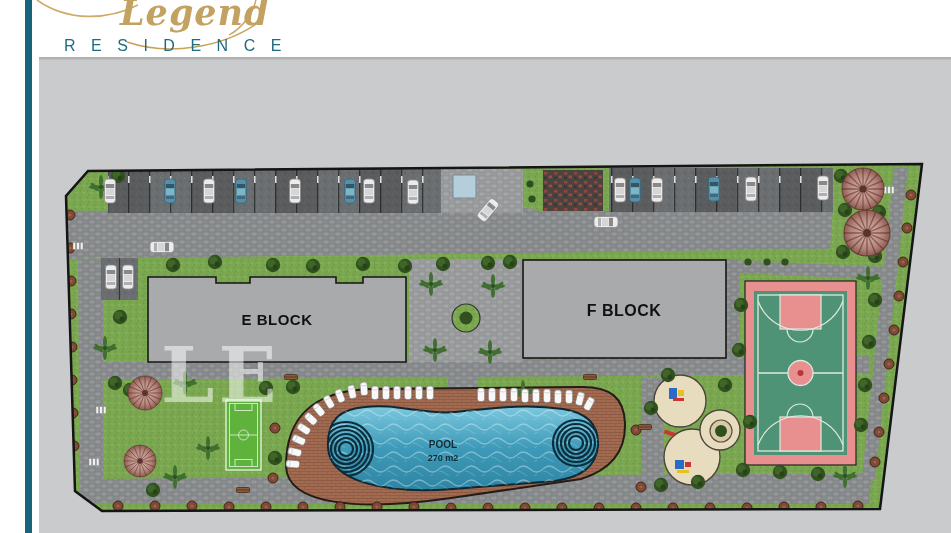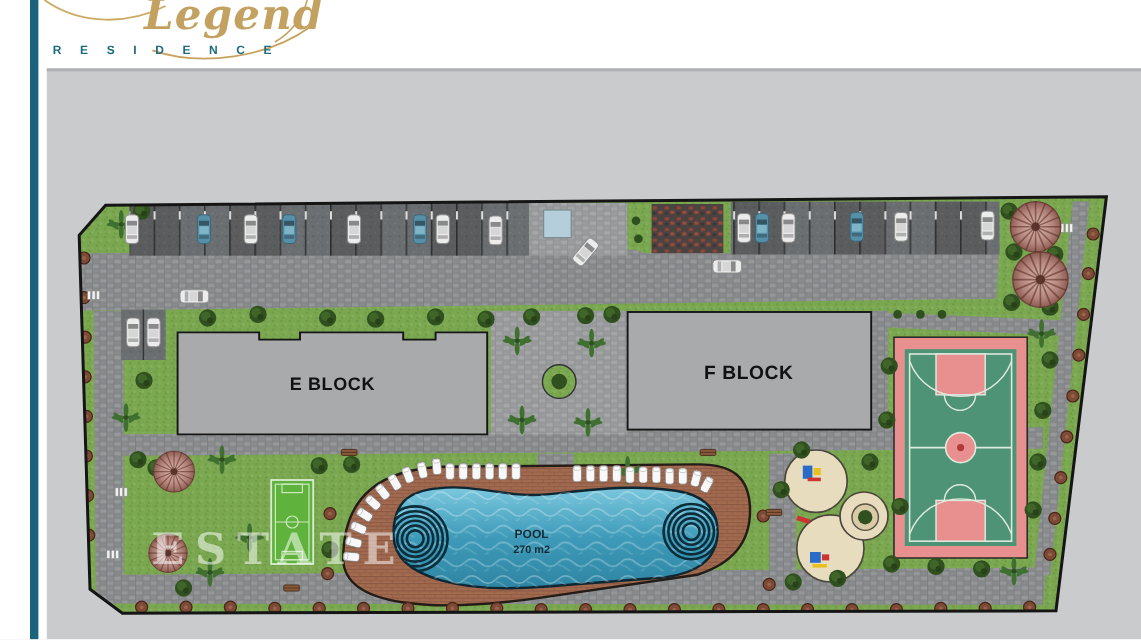--- a/index.html
+++ b/index.html
@@ -3,21 +3,21 @@
 <meta charset="utf-8">
 <style>
   html,body{margin:0;padding:0;background:#ffffff;font-family:"Liberation Sans",sans-serif;}
   .stage{position:relative;width:951px;height:533px;overflow:hidden;background:#ffffff;margin-left:23px;}
   .teal-bar{position:absolute;top:0;bottom:0;width:7px;background:#19647c;}
   .teal-bar.left{left:2px;}
   .teal-bar.right{left:940px;}
   .brand{position:absolute;left:0;top:0;width:400px;height:57px;}
   .brand-script{position:absolute;left:97px;top:-8px;font-family:"DejaVu Serif",serif;font-style:italic;
     font-weight:bold;font-size:35px;color:#c3a261;letter-spacing:1px;}
-  .brand-sub{position:absolute;left:21px;top:37px;font-size:10px;font-weight:bold;letter-spacing:15.5px;
+  .brand-sub{position:absolute;left:41px;top:37px;font-size:16px;font-weight:normal;letter-spacing:15.5px;
     color:#1e6b80;white-space:nowrap;}
   .swoosh{position:absolute;left:0;top:0;}
   .plan-svg{position:absolute;left:0;top:0;}
   .watermark{position:absolute;left:0;top:0;width:951px;height:533px;pointer-events:none;}
   .wm{position:absolute;color:rgba(255,255,255,0.52);font-family:"DejaVu Serif",serif;font-weight:bold;}
   .wm-1{left:138px;top:338px;font-size:76px;line-height:76px;letter-spacing:4px;}
   .wm-2{left:150px;top:392px;font-size:76px;line-height:76px;letter-spacing:4px;}
   .wm-3{left:103px;top:438px;font-size:36px;line-height:40px;letter-spacing:9px;}
   text{font-family:"Liberation Sans",sans-serif;}
 </style>
@@ -443,16 +443,16 @@
 
     <path d="M65,171 L899,164 L857,509 L79,511 L52,491 L43,196 Z" fill="none" stroke="#151515" stroke-width="2.5"></path>
 
     <text x="254" y="325" text-anchor="middle" font-size="15" font-weight="bold" letter-spacing="0.5" fill="#111">E BLOCK</text>
     <text x="601" y="316" text-anchor="middle" font-size="16" font-weight="bold" letter-spacing="0.5" fill="#111">F BLOCK</text>
     <text x="420" y="448" text-anchor="middle" font-size="10" font-weight="bold" fill="#132b36">POOL</text>
     <text x="420" y="461" text-anchor="middle" font-size="9" font-weight="bold" fill="#132b36">270 m2</text>
   </svg>
 
   <div class="watermark">
-    <div class="wm wm-3">ESTATE</div>
+    <div class="wm wm-1">LE</div>
   </div>
 
 </div>
 
 </body></html>

